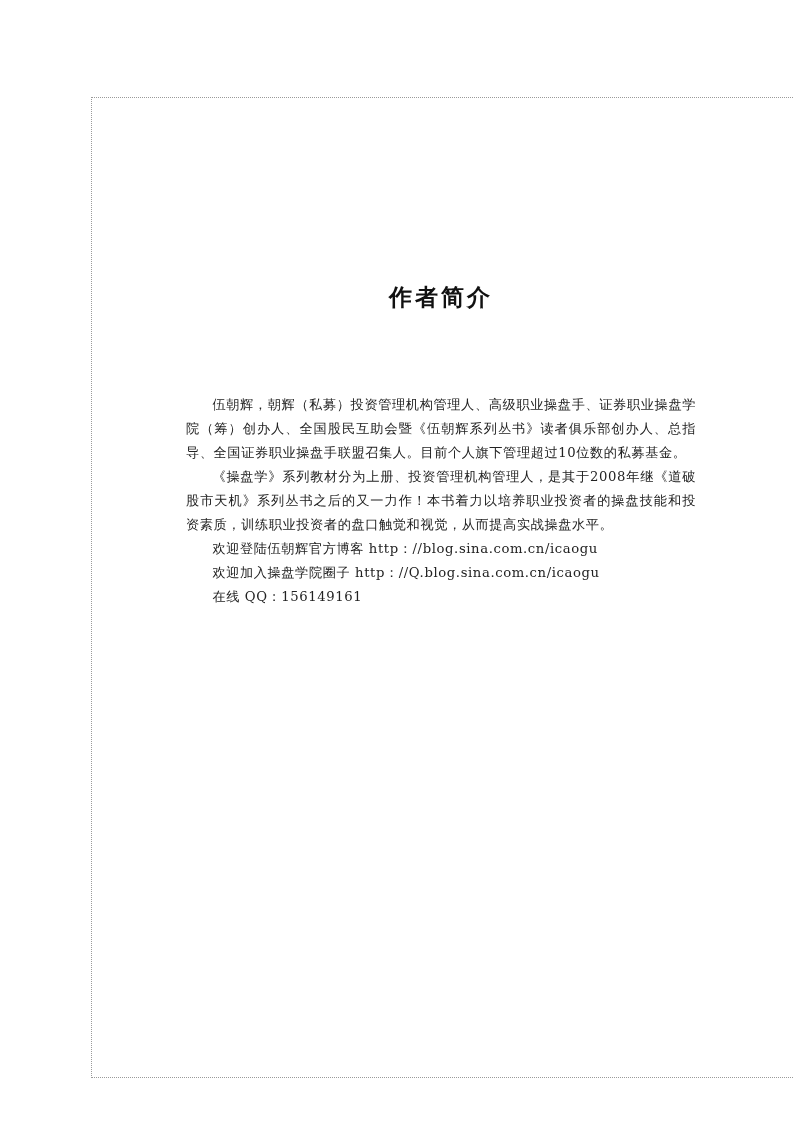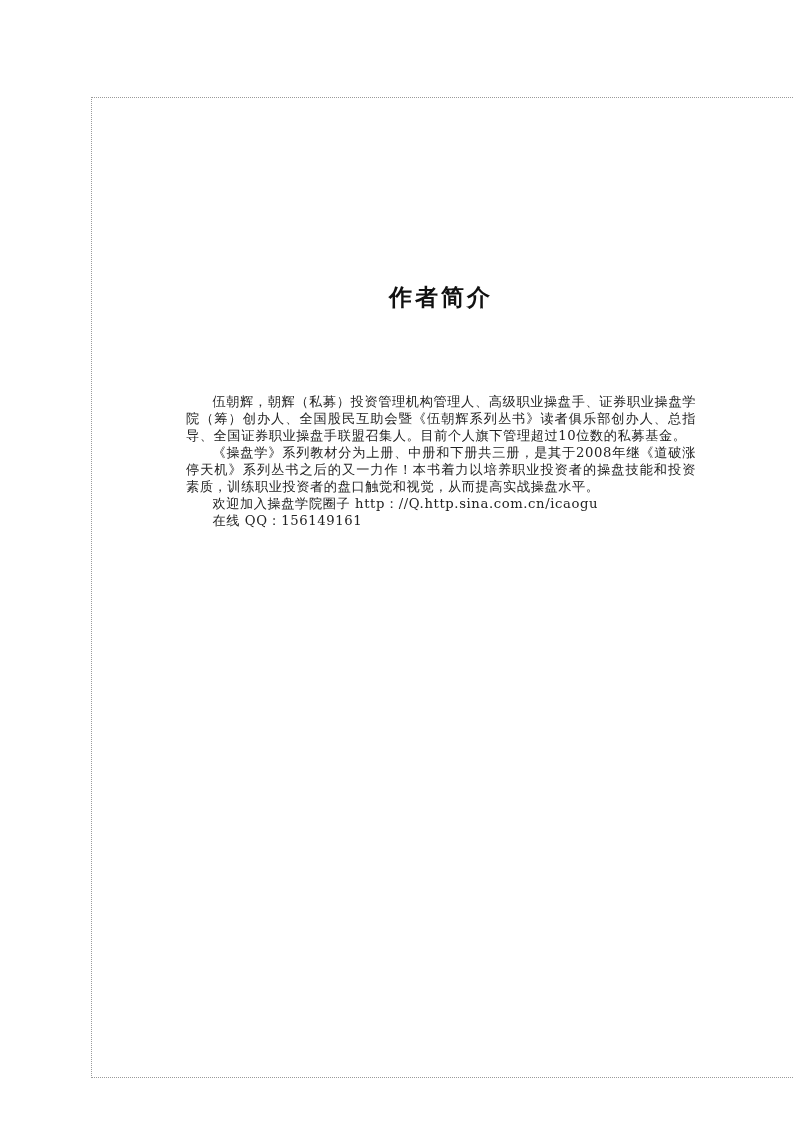--- a/index.html
+++ b/index.html
@@ -36,36 +36,37 @@
       font-weight: bold;
       letter-spacing: 3px;
       color: #111;
     }
     .content {
       position: absolute;
       left: 186px;
       top: 393px;
       width: 510px;
       font-size: 13.2px;
-      line-height: 17px;
+      line-height: 24px;
       letter-spacing: 0.6px;
       color: #222;
       text-align: justify;
       text-justify: inter-ideograph;
     }
     .content p {
       margin: 0;
       text-indent: 2em;
     }
   </style>
 </head>
 <body>
 
 <div class="page-frame"></div>
 
 <h1 class="title" style="margin:0;">作者简介</h1>
 
 <div class="content">
   <p>伍朝辉，朝辉（私募）投资管理机构管理人、高级职业操盘手、证券职业操盘学院（筹）创办人、全国股民互助会暨《伍朝辉系列丛书》读者俱乐部创办人、总指导、全国证券职业操盘手联盟召集人。目前个人旗下管理超过10位数的私募基金。</p>
-  <p>《操盘学》系列教材分为上册、中册和下册共三册，是其于2008年继《道破涨停天机》系列丛书之后的又一力作！本书着力以培养职业投资者的操盘技能和投资素质，训练职业投资者的盘口触觉和视觉，从而提高实战操盘水平。</p>
-  <p>欢迎加入操盘学院圈子 http：//Q.http.sina.com.cn/icaogu</p>
+  <p>《操盘学》系列教材分为上册、投资管理机构管理人，是其于2008年继《道破股市天机》系列丛书之后的又一力作！本书着力以培养职业投资者的操盘技能和投资素质，训练职业投资者的盘口触觉和视觉，从而提高实战操盘水平。</p>
+  <p>欢迎登陆伍朝辉官方博客 http：//blog.sina.com.cn/icaogu</p>
+  <p>欢迎加入操盘学院圈子 http：//Q.blog.sina.com.cn/icaogu</p>
   <p>在线 QQ：156149161</p>
 </div>
 
 </body></html>

